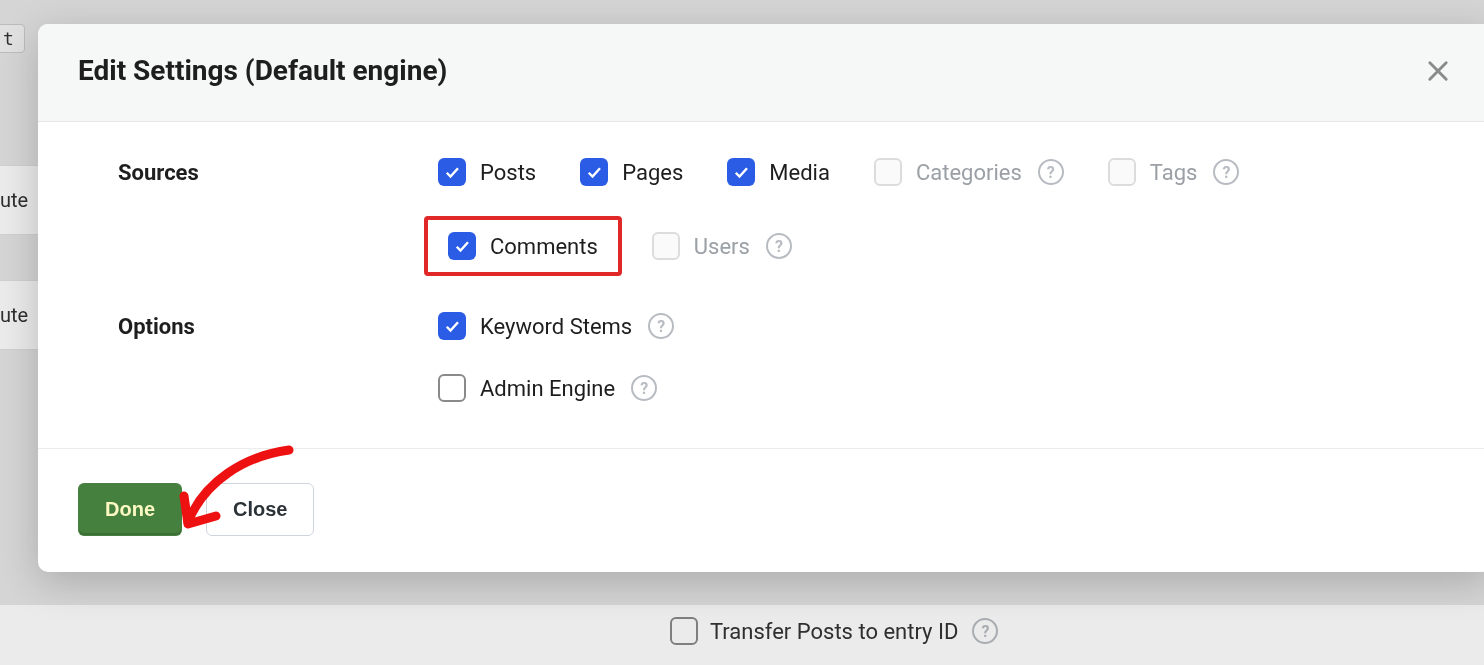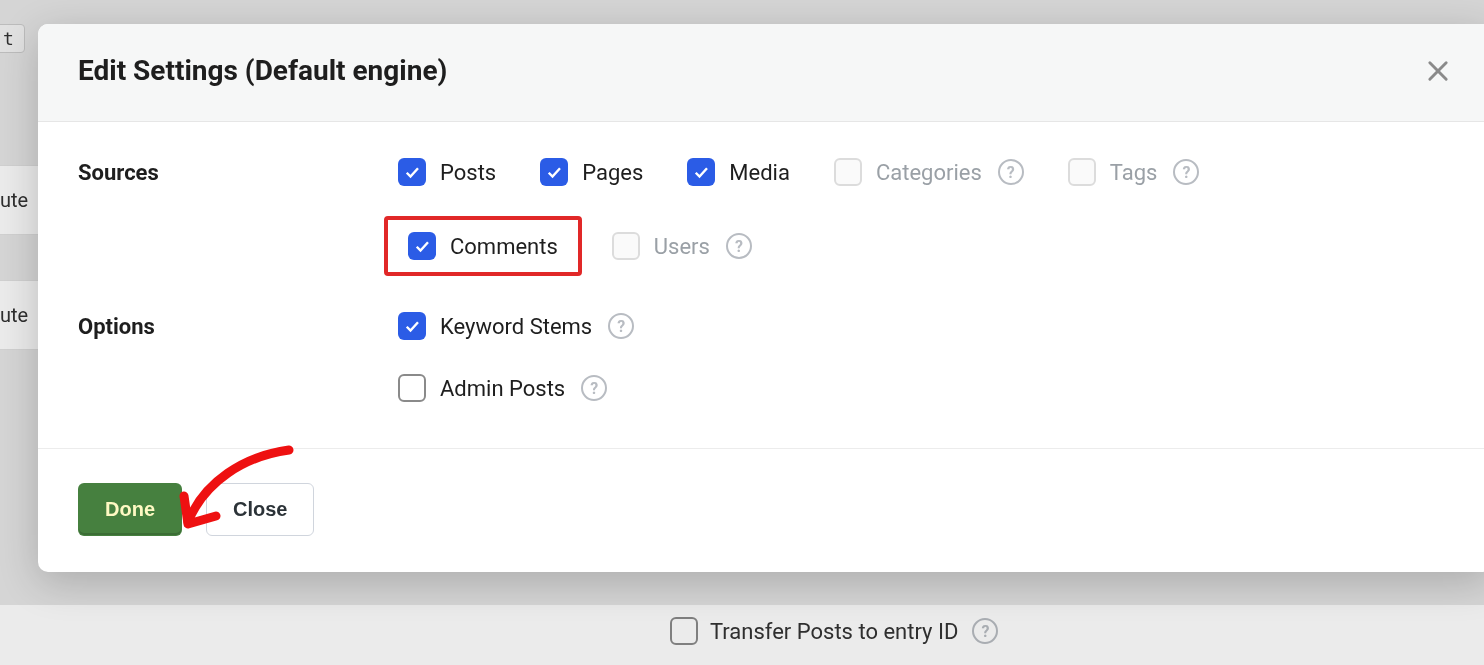--- a/index.html
+++ b/index.html
@@ -18,21 +18,21 @@
   .overlay { position: absolute; inset: 0; background: rgba(0,0,0,0.08); }
 
   .modal { position: absolute; left: 38px; top: 24px; width: 1454px; border-radius: 10px; background: #fff; box-shadow: 0 10px 40px rgba(0,0,0,0.2); overflow: visible; }
   .modal-header { background: #f6f7f7; border-bottom: 1px solid #e6e6e6; border-radius: 10px 10px 0 0; padding: 30px 40px 34px 40px; display: flex; align-items: center; justify-content: space-between; }
   .modal-title { font-size: 28px; font-weight: 700; color: #1e1e1e; }
   .close-x { width: 28px; height: 28px; color: #8a8a8a; cursor: pointer; }
   .close-x svg { width: 28px; height: 28px; stroke: currentColor; }
 
   .modal-body { padding: 20px 40px 30px 40px; }
   .setting-row { display: flex; align-items: flex-start; padding: 16px 0; }
-  .setting-label { width: 320px; font-size: 22px; font-weight: 700; color: #1e1e1e; padding-top: 2px; }
+  .setting-label { width: 320px; font-size: 22px; font-weight: 700; color: #1e1e1e; padding-top: 2px; margin-left: 40px; }
   .setting-controls { flex: 1; display: flex; flex-wrap: wrap; gap: 20px 44px; align-items: center; }
 
   .chk-wrap { display: inline-flex; align-items: center; gap: 14px; font-size: 22px; color: #1e1e1e; cursor: pointer; position: relative; }
   .chk-wrap.disabled { color: #9aa0a6; cursor: default; }
   .chk { width: 28px; height: 28px; border-radius: 6px; display: inline-flex; align-items: center; justify-content: center; flex-shrink: 0; }
   .chk.on { background: #2b5ce6; }
   .chk.off { background: #fff; border: 2px solid #8a8a8a; }
   .chk.off.disabled { border-color: #dcdcdc; background: #fafafa; }
   .chk svg { width: 18px; height: 18px; stroke: #fff; stroke-width: 3.2; fill: none; }
 
@@ -156,21 +156,21 @@
               <svg viewBox="0 0 24 24">
                 <polyline points="5 13 10 18 20 7"></polyline>
               </svg>
             </span>
           <span>Keyword Stems</span>
           <span class="help-ic">?</span>
         </label>
 
         <label class="chk-wrap">
           <span class="chk off"></span>
-          <span>Admin Posts</span>
+          <span>Admin Engine</span>
           <span class="help-ic">?</span>
         </label>
 
       </div>
     </div>
 
   </div>
 
   <div class="modal-footer">
     <button class="btn btn-primary">Done</button>

